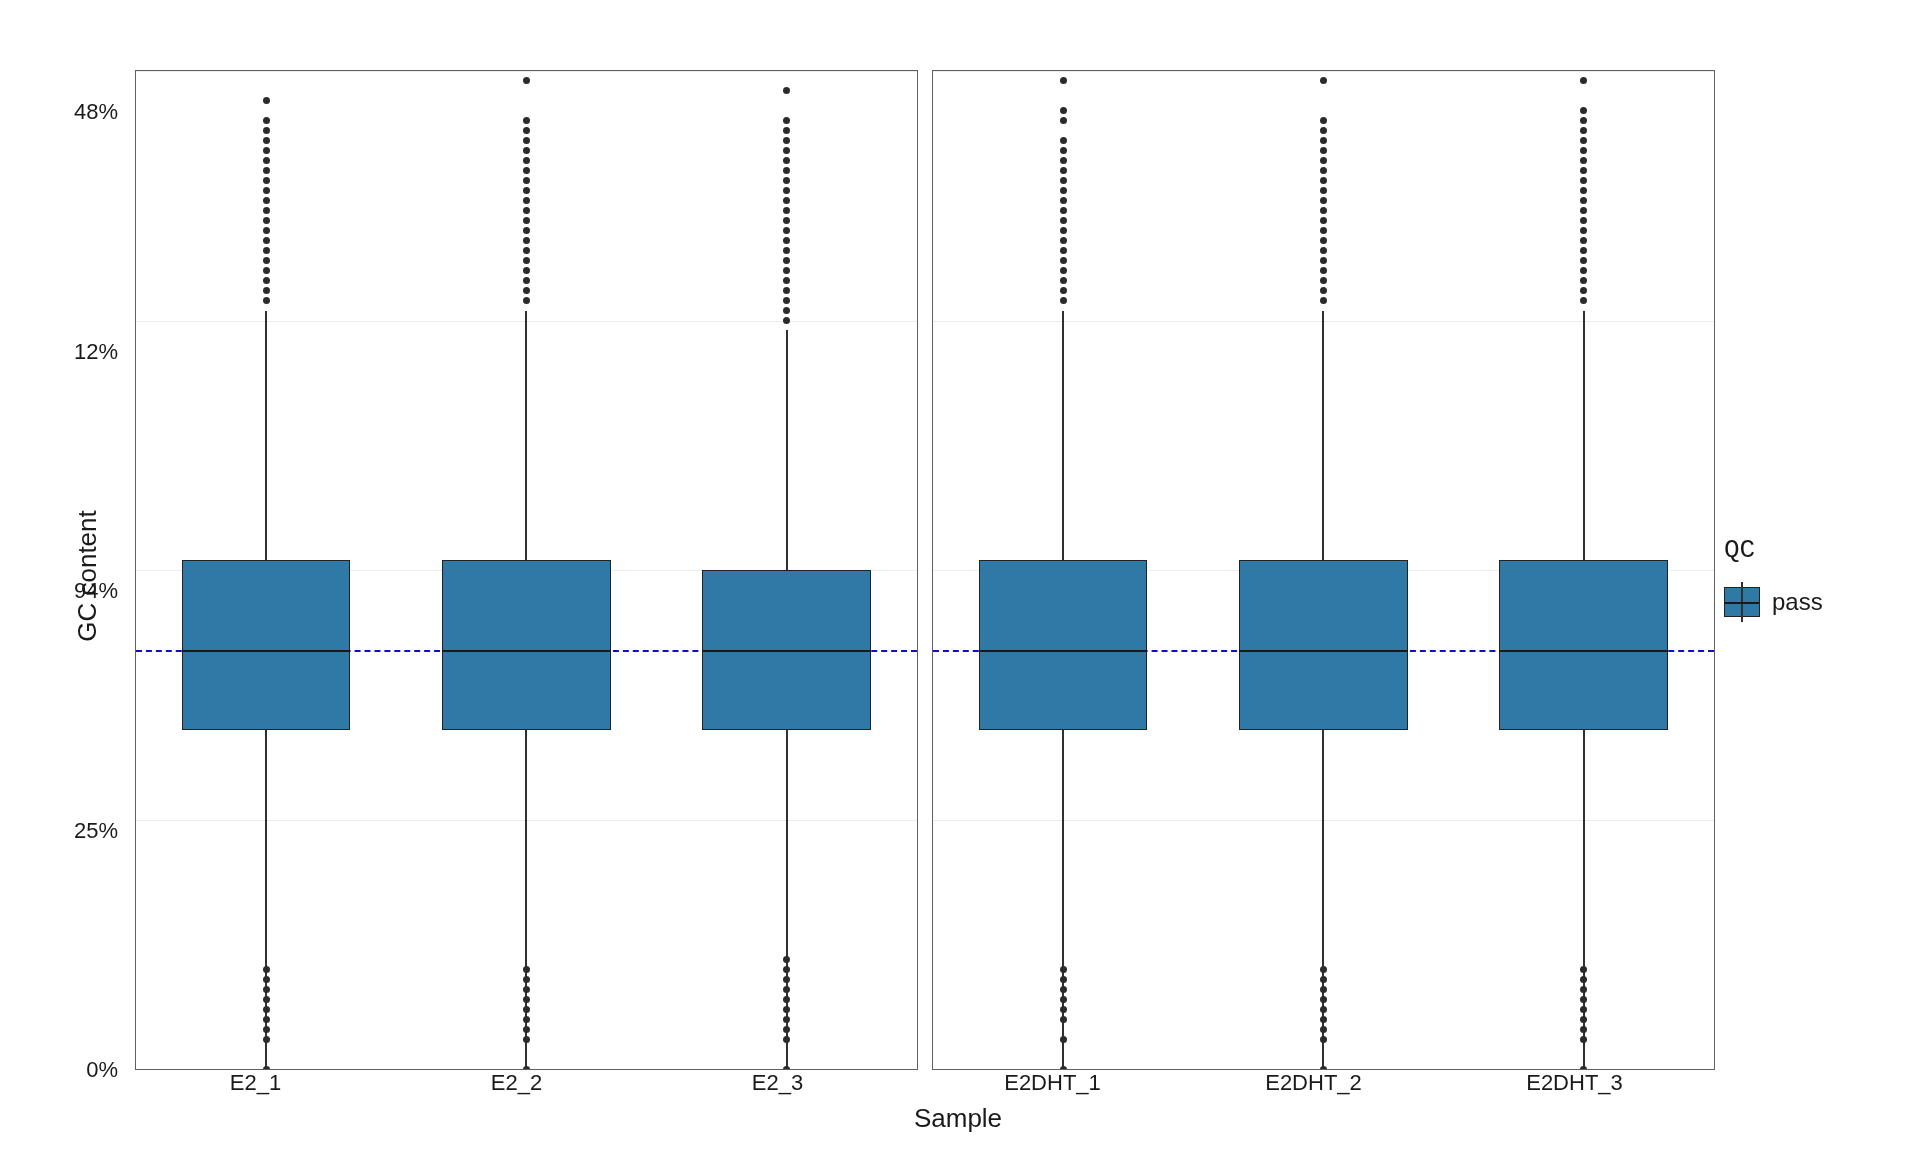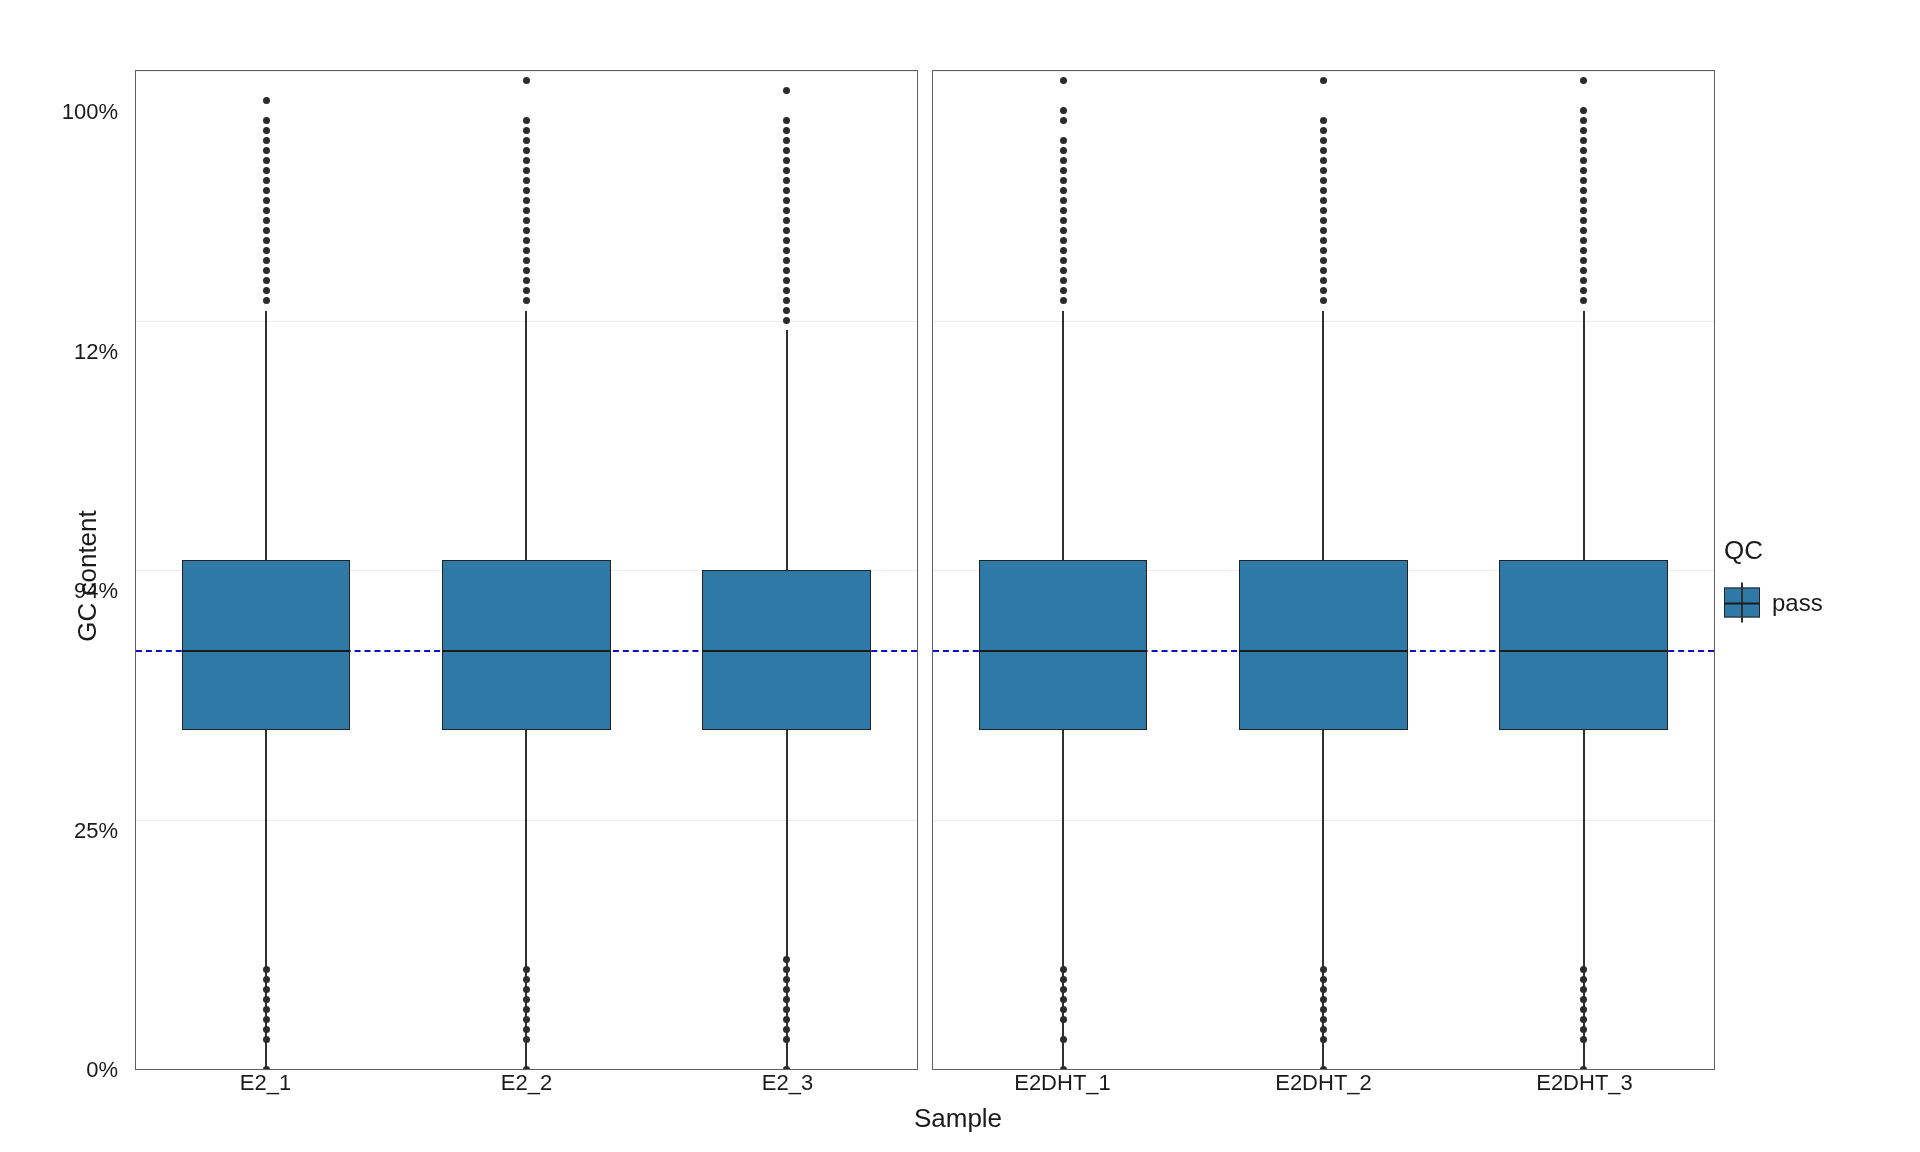--- a/index.html
+++ b/index.html
@@ -111,21 +111,21 @@
     position: absolute;
     width: 7px;
     height: 7px;
     margin-left: -3.5px;
     margin-top: -3.5px;
     background: #2b2b2b;
     border-radius: 50%;
   }
   .x-ticks {
     position: absolute;
-    left: 135px;
+    left: 125px;
     width: 1580px;
     bottom: 54px;
     height: 28px;
     display: flex;
     gap: 14px;
   }
   .x-ticks .facet-ticks {
     flex: 1 1 0;
     display: flex;
     justify-content: space-around;
@@ -151,20 +151,21 @@
   .legend {
     position: absolute;
     right: 36px;
     top: 50%;
     transform: translateY(-50%);
     width: 160px;
   }
   .legend-title {
     font-size: 26px;
     margin-bottom: 22px;
+    font-family: Liberation Mono, monospace;
   }
   .legend-item {
     display: flex;
     align-items: center;
     gap: 12px;
     font-size: 24px;
   }
   .legend-key {
     width: 34px;
     height: 28px;
@@ -192,21 +193,21 @@
 
 <div class="chart-wrap">
   <div class="ylab">GC content</div>
   <div class="xlab">Sample</div>
 
   <div class="y-ticks" id="y-ticks">
       <div class="y-tick" style="top: 100%;">0%</div>
       <div class="y-tick" style="top: 75%;">25%</div>
       <div class="y-tick" style="top: 50%;">94%</div>
       <div class="y-tick" style="top: 25%;">12%</div>
-      <div class="y-tick" style="top: 0%;">100%</div>
+      <div class="y-tick" style="top: 0%;">48%</div>
     </div>
 
   <div class="plot-area" id="plot-area">
       <div class="facet">
         <div class="facet-panel">
           <div class="grid-h" style="top: 100%;"></div>
           <div class="grid-h" style="top: 75%;"></div>
           <div class="grid-h" style="top: 50%;"></div>
           <div class="grid-h" style="top: 25%;"></div>
           <div class="grid-h" style="top: 0%;"></div>

